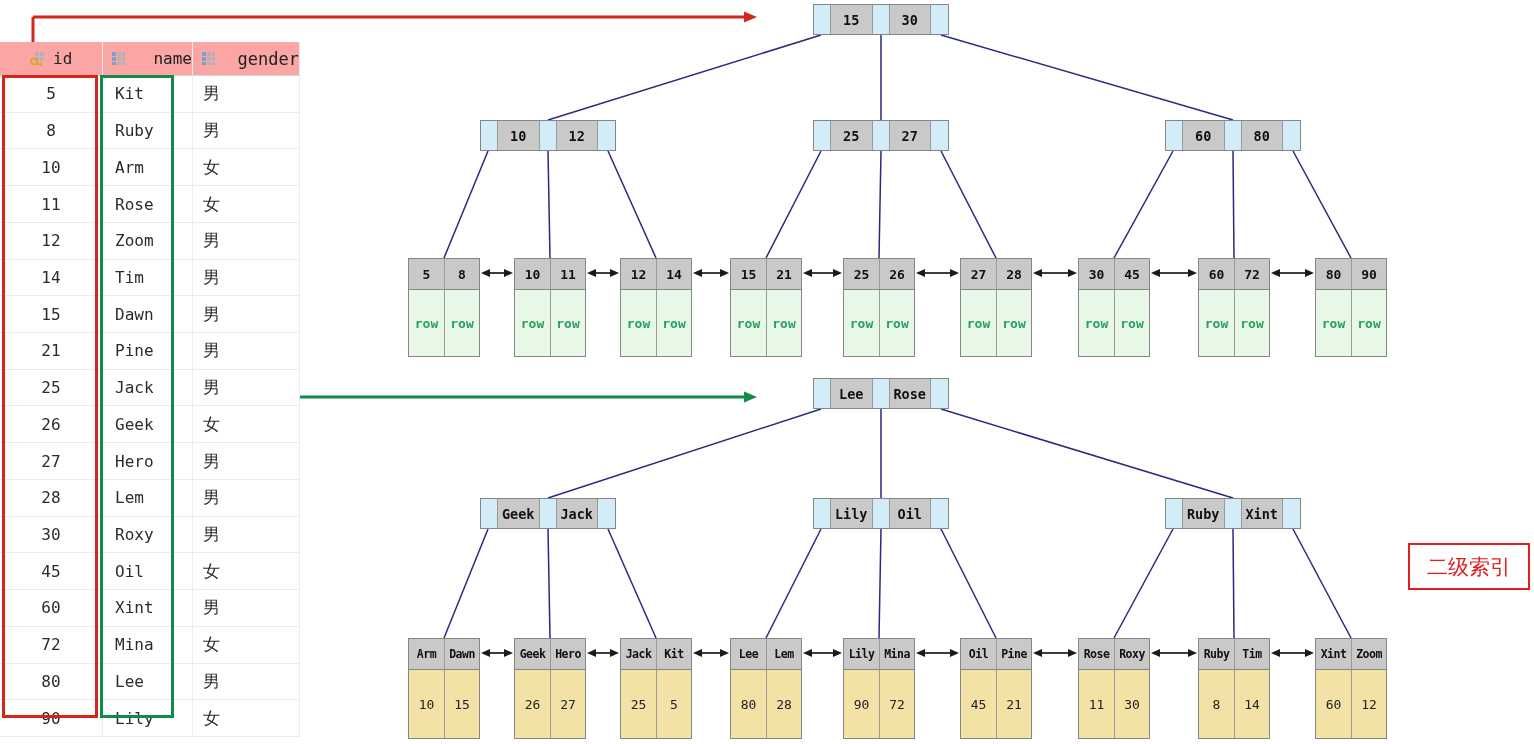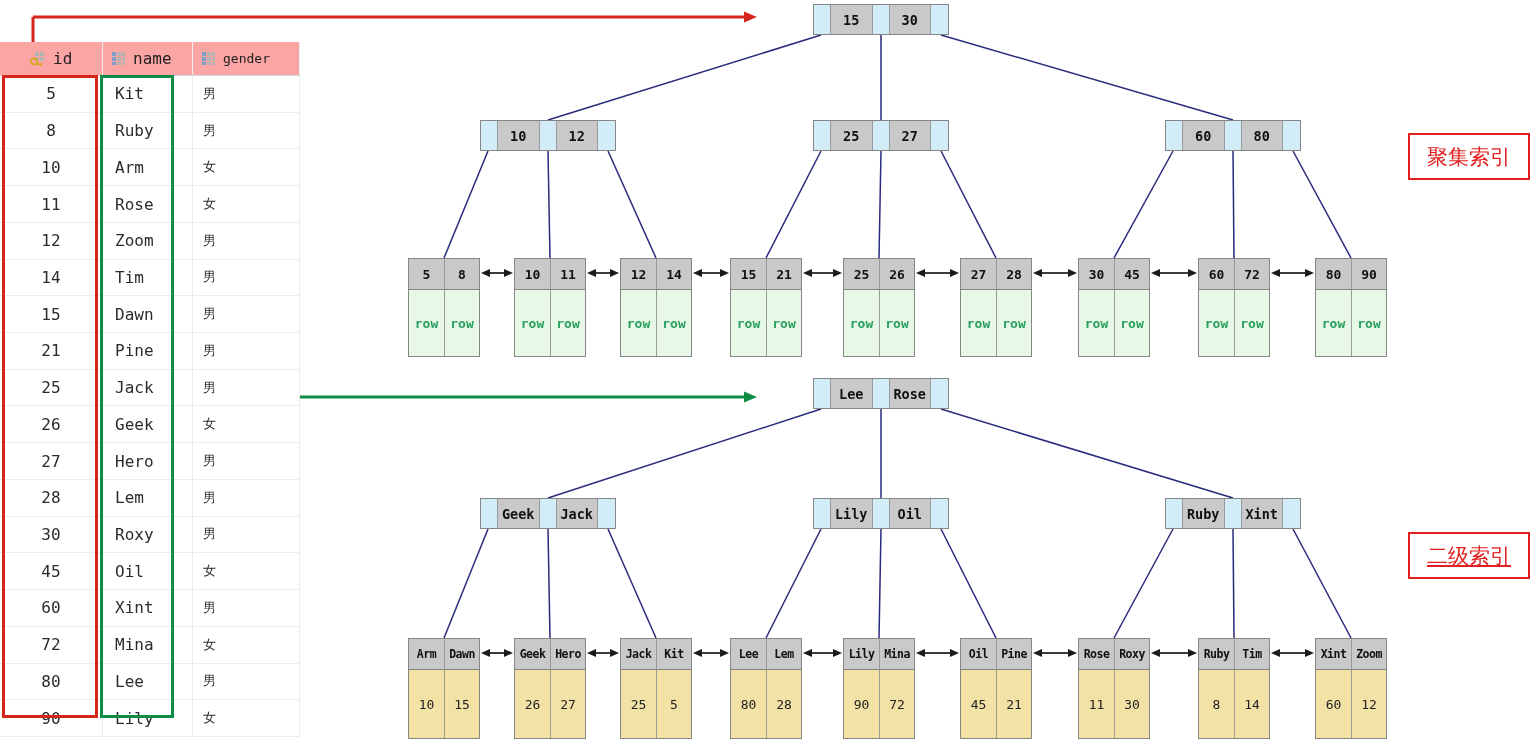--- a/index.html
+++ b/index.html
@@ -8,22 +8,22 @@
   #edges{position:absolute;left:0;top:0;pointer-events:none;}
 
   
   .dbtable{position:absolute;left:0;top:42px;width:300px;background:#fff;}
   .trow{display:flex;height:35.72px;border-bottom:1px solid #ececec;background:#fff;}
   .trow.thead{height:33px;background:#fca5a5;border-bottom:1px solid #d6d6d6;}
   .tcell{box-sizing:border-box;border-right:1px solid #ececec;display:flex;align-items:center;
          font-size:16px;color:#2b2b2b;white-space:nowrap;overflow:hidden;}
   .c-id{width:103px;justify-content:center;}
   .c-name{width:90px;padding-left:12px;}
-  .c-gender{width:107px;padding-left:10px;font-size:13px;}
-  .thead .tcell{color:#222;gap:7px;}
+  .c-gender{width:107px;padding-left:10px;font-size:17px;}
+  .thead .tcell{color:#222;gap:7px;justify-content:space-between;}
   .thead .c-id{justify-content:flex-start;padding-left:30px;}
   .thead .c-name,.thead .c-gender{padding-left:8px;}
   .hicon{display:inline-flex;flex:0 0 auto;}
 
   
   .sel-box{position:absolute;top:75px;height:643px;box-sizing:border-box;background:transparent;}
   .red-box{left:2px;width:96px;border:3px solid var(--red);}
   .green-box{left:100px;width:74px;border:3px solid var(--green);}
 
   
@@ -46,21 +46,21 @@
   .lval + .lval{border-left:1px solid #9a9a9a;}
   .lval.green{background:var(--leafgreen);color:var(--rowtext);font-weight:bold;}
   .lval.tan{background:var(--leaftan);color:#222;}
 
   
   .index-label{position:absolute;left:1408px;width:122px;height:47px;box-sizing:border-box;
                border:2px solid var(--labelred);color:var(--labelred);background:#fff;
                display:flex;align-items:center;justify-content:center;font-size:21px;
                font-family:"Liberation Sans","DejaVu Sans",sans-serif;}
   #label-clustered{top:133px;}
-  #label-secondary{top:532px;text-decoration:underline;}
+  #label-secondary{top:543px;}
 </style>
 </head>
 <body>
 
 <div class="stage">
   <svg id="edges" width="1534" height="744">
       <line x1="821" y1="35" x2="548" y2="120" stroke="#2a2a7e" stroke-width="1.5"></line>
       <line x1="881" y1="35" x2="881" y2="120" stroke="#2a2a7e" stroke-width="1.5"></line>
       <line x1="941" y1="35" x2="1233" y2="120" stroke="#2a2a7e" stroke-width="1.5"></line>
       <line x1="488" y1="151" x2="444" y2="258" stroke="#2a2a7e" stroke-width="1.5"></line>
@@ -521,15 +521,14 @@
           <span class="lkey txt">Xint</span>
           <span class="lkey txt">Zoom</span>
         </div>
         <div class="leaf-body" style="height: 68px;">
           <span class="lval tan">60</span>
           <span class="lval tan">12</span>
         </div>
       </div>
     </div>
 
-  <div class="index-label" id="label-clustered">聚集索引</div>
   <div class="index-label" id="label-secondary">二级索引</div>
 </div>
 
 </body></html>

